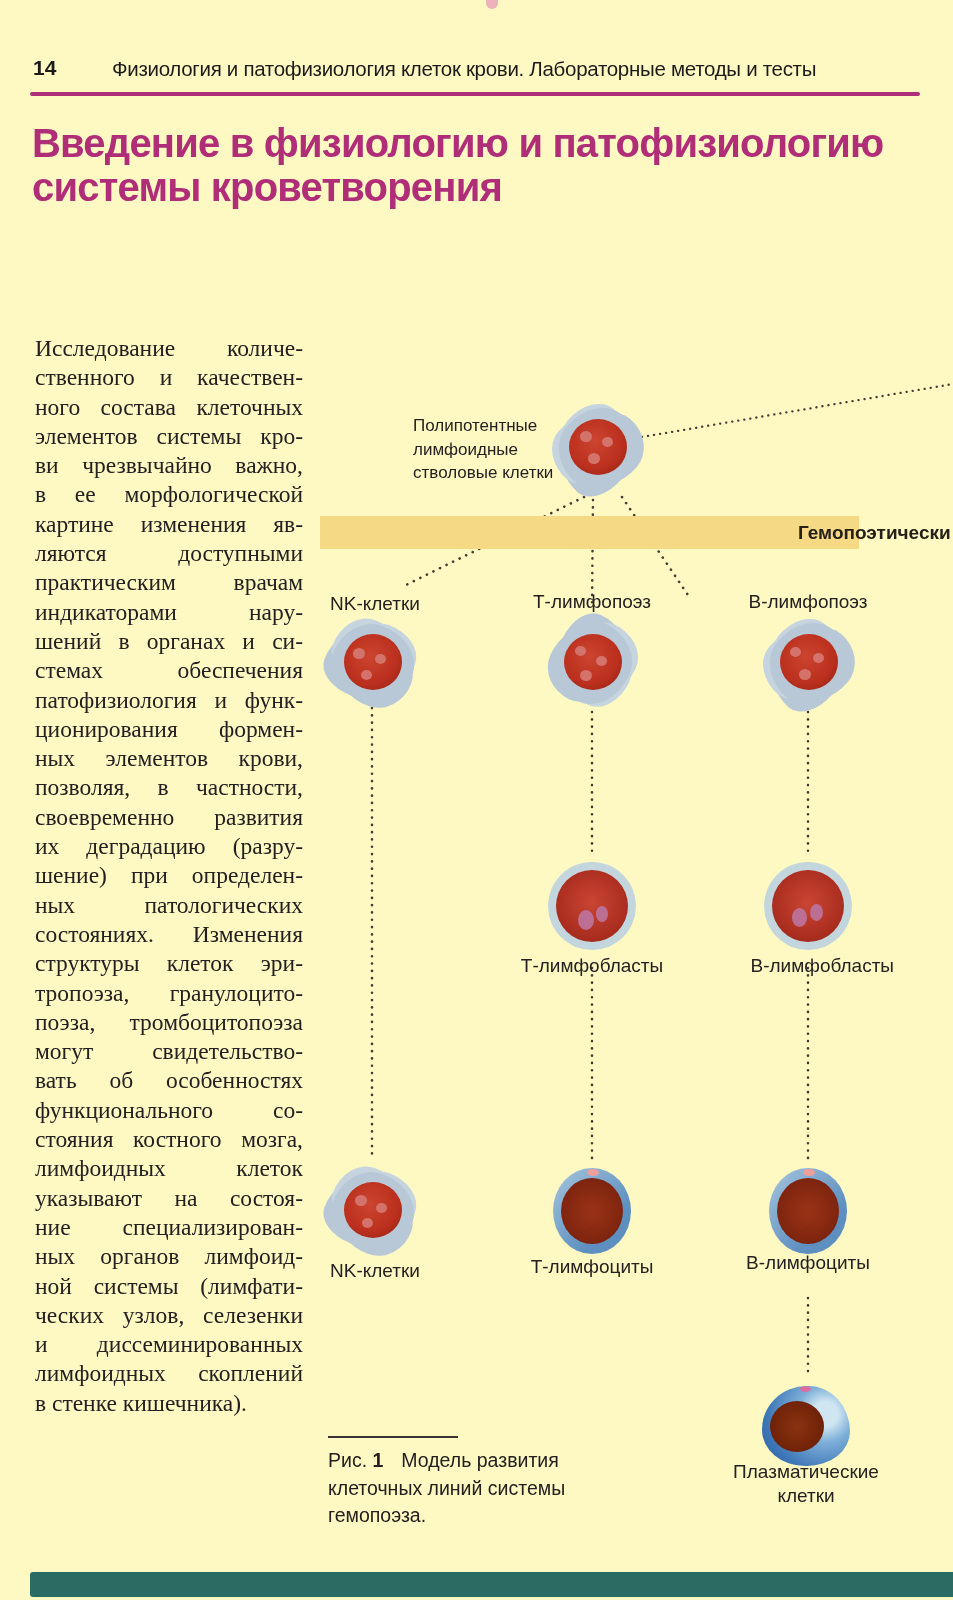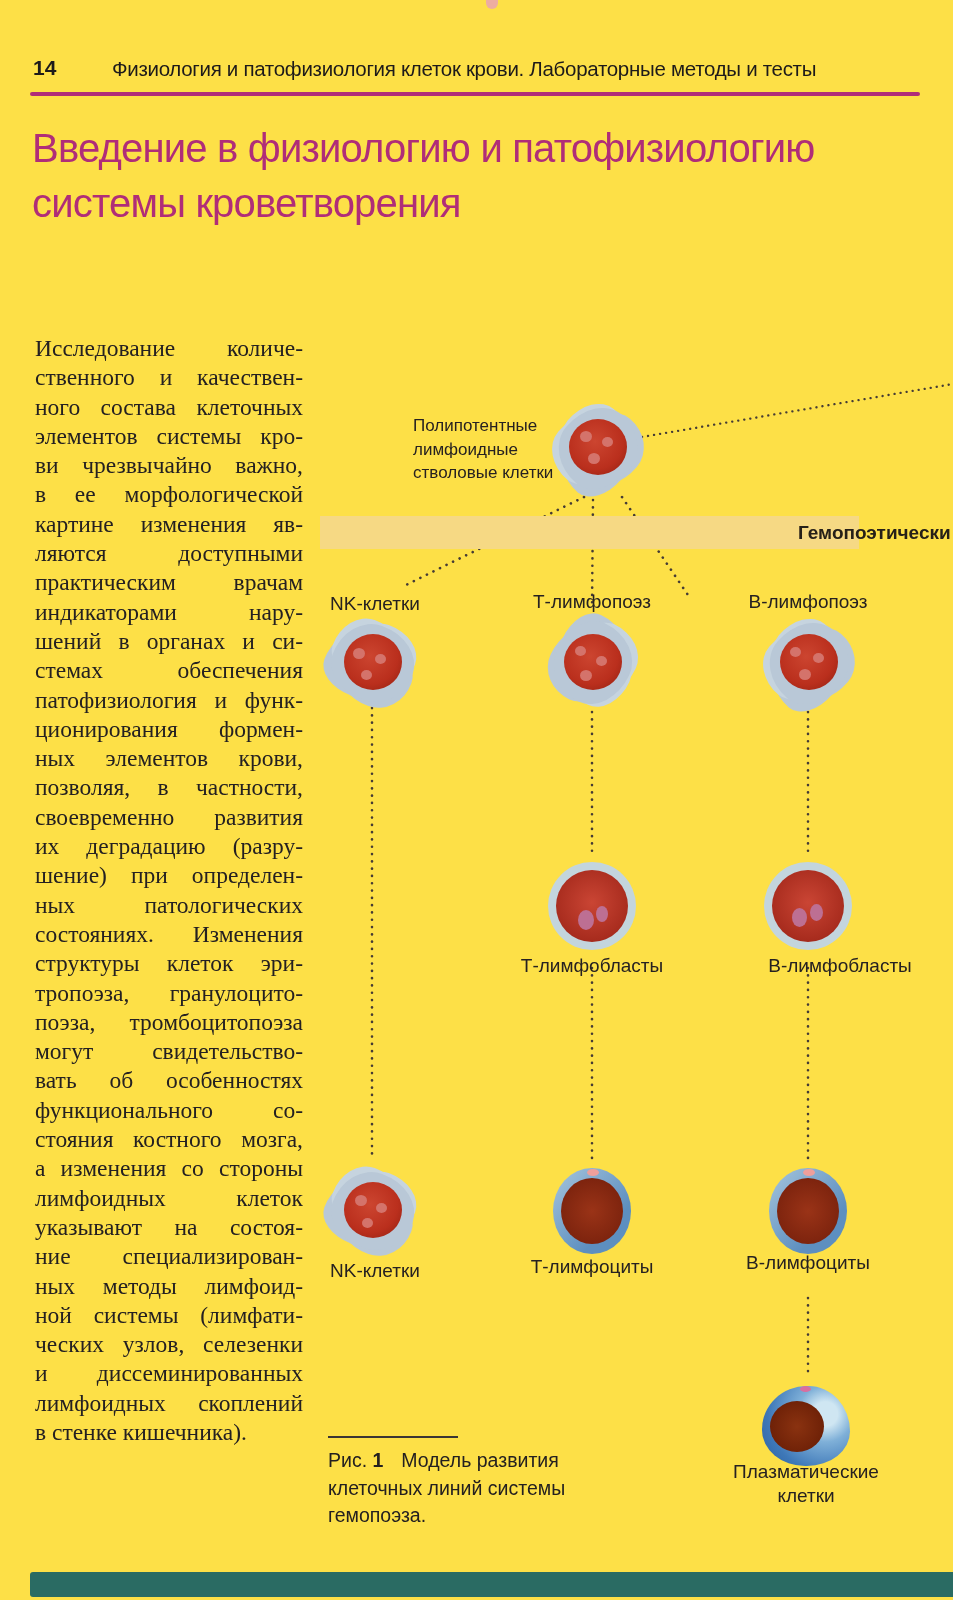--- a/index.html
+++ b/index.html
@@ -1,27 +1,27 @@
 <!DOCTYPE html>
 <html><head>
 <meta charset="utf-8">
 <style>
   html,body{margin:0;padding:0;background:#888;}
   #page{
     position:relative;width:953px;height:1600px;margin:0 auto;
-    background:#fde047;overflow:hidden;
+    background:#fef9c3;overflow:hidden;
     font-family:"Liberation Sans",sans-serif;color:#231f20;
   }
   
   .pagenum{position:absolute;left:33px;top:56px;font-size:21px;font-weight:bold;color:#1d1a1a;}
   .runtitle{position:absolute;left:112px;top:57px;font-size:20.5px;letter-spacing:-0.3px;color:#1d1a1a;white-space:nowrap;}
   .hrule{position:absolute;left:30px;top:92px;width:890px;height:4px;background:#b02d78;border-radius:2px;}
   .bigheading{
     position:absolute;left:32px;top:121px;width:900px;
-    font-size:40px;line-height:55px;font-weight:normal;letter-spacing:-0.8px;color:#b02d78;
+    font-size:40px;line-height:44px;font-weight:bold;letter-spacing:-0.8px;color:#b02d78;
   }
   
   .bodycol{
     position:absolute;left:35px;top:334px;width:268px;
     font-family:"Liberation Serif",serif;font-size:23.5px;line-height:29.3px;color:#242021;
   }
   .bline{text-align:justify;text-align-last:justify;white-space:nowrap;}
   .bline.last{text-align-last:left;}
   
   .dlabel{position:absolute;font-size:19px;color:#262121;white-space:nowrap;}
@@ -96,25 +96,24 @@
       <div class="bline">шение) при определен-</div>
       <div class="bline">ных патологических</div>
       <div class="bline">состояниях. Изменения</div>
       <div class="bline">структуры клеток эри-</div>
       <div class="bline">тропоэза, гранулоцито-</div>
       <div class="bline">поэза, тромбоцитопоэза</div>
       <div class="bline">могут свидетельство-</div>
       <div class="bline">вать об особенностях</div>
       <div class="bline">функционального со-</div>
       <div class="bline">стояния костного мозга,</div>
-      <div class="bline">а изменения со стороны</div>
       <div class="bline">лимфоидных клеток</div>
       <div class="bline">указывают на состоя-</div>
       <div class="bline">ние специализирован-</div>
-      <div class="bline">ных методы лимфоид-</div>
+      <div class="bline">ных органов лимфоид-</div>
       <div class="bline">ной системы (лимфати-</div>
       <div class="bline">ческих узлов, селезенки</div>
       <div class="bline">и диссеминированных</div>
       <div class="bline">лимфоидных скоплений</div>
       <div class="bline last">в стенке кишечника).</div>
     </div>
 
   <svg class="connectors" viewBox="0 0 953 1600" xmlns="http://www.w3.org/2000/svg">
     <g stroke="#453b35" stroke-width="2.6" stroke-linecap="round" stroke-dasharray="0.1 7.2" fill="none">
       <line x1="642" y1="437" x2="953" y2="384" stroke-width="2.3" stroke-dasharray="0.1 6"></line>
@@ -177,21 +176,21 @@
     <div class="nuc"></div>
     <span class="pb" style="left:30px;top:48px;width:16px;height:20px;"></span>
     <span class="pb" style="left:48px;top:44px;width:12px;height:16px;"></span>
   </div>
   <div class="cell cellB" style="left:764px;top:862px;">
     <div class="nuc"></div>
     <span class="pb" style="left:28px;top:46px;width:15px;height:19px;"></span>
     <span class="pb" style="left:46px;top:42px;width:13px;height:17px;"></span>
   </div>
   <div class="dlabel center" style="left:592px;top:955px;">Т-лимфобласты</div>
-  <div class="dlabel center" style="left:840px;top:955px;">В-лимфобласты</div>
+  <div class="dlabel center" style="left:784px;top:955px;text-align:right;">В-лимфобласты</div>
 
   <div class="cell cellA r2" style="left:333px;top:1168px;">
     <div class="mem"></div>
       <div class="nuc"></div>
     <span class="sp" style="left:22px;top:27px;width:12px;height:11px;"></span>
     <span class="sp" style="left:43px;top:35px;width:11px;height:10px;"></span>
     <span class="sp" style="left:29px;top:50px;width:11px;height:10px;"></span>
   </div>
   <div class="cell cellC" style="left:553px;top:1168px;">
     <div class="nuc"></div>

